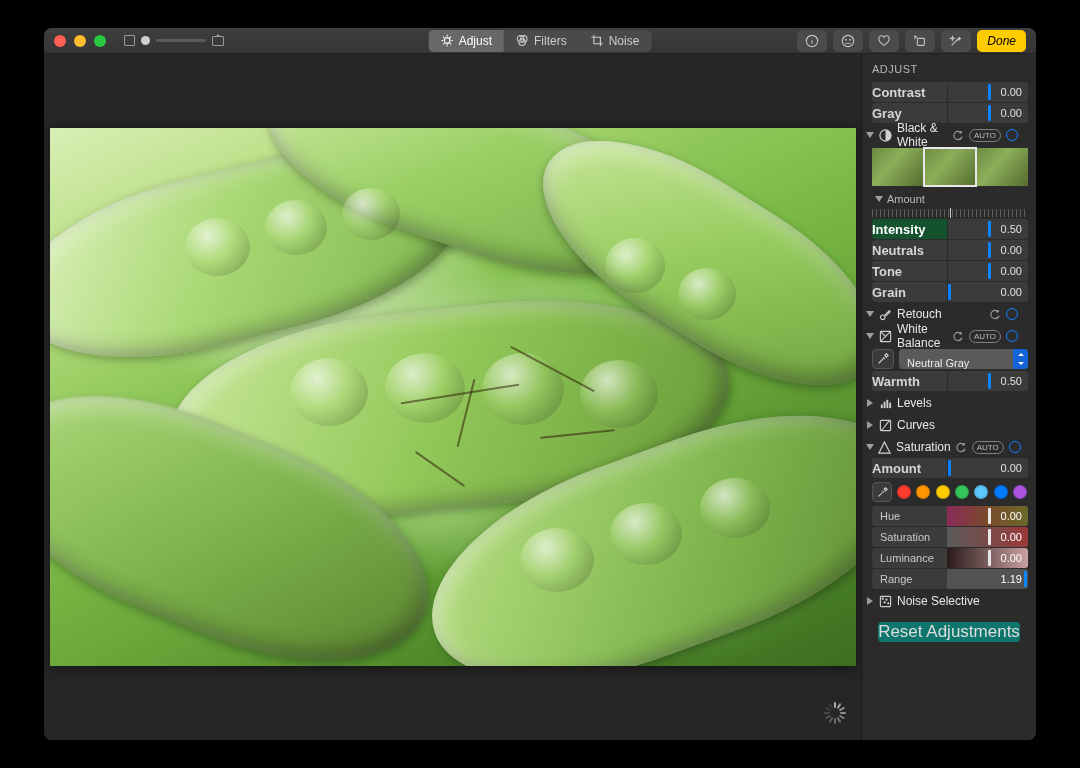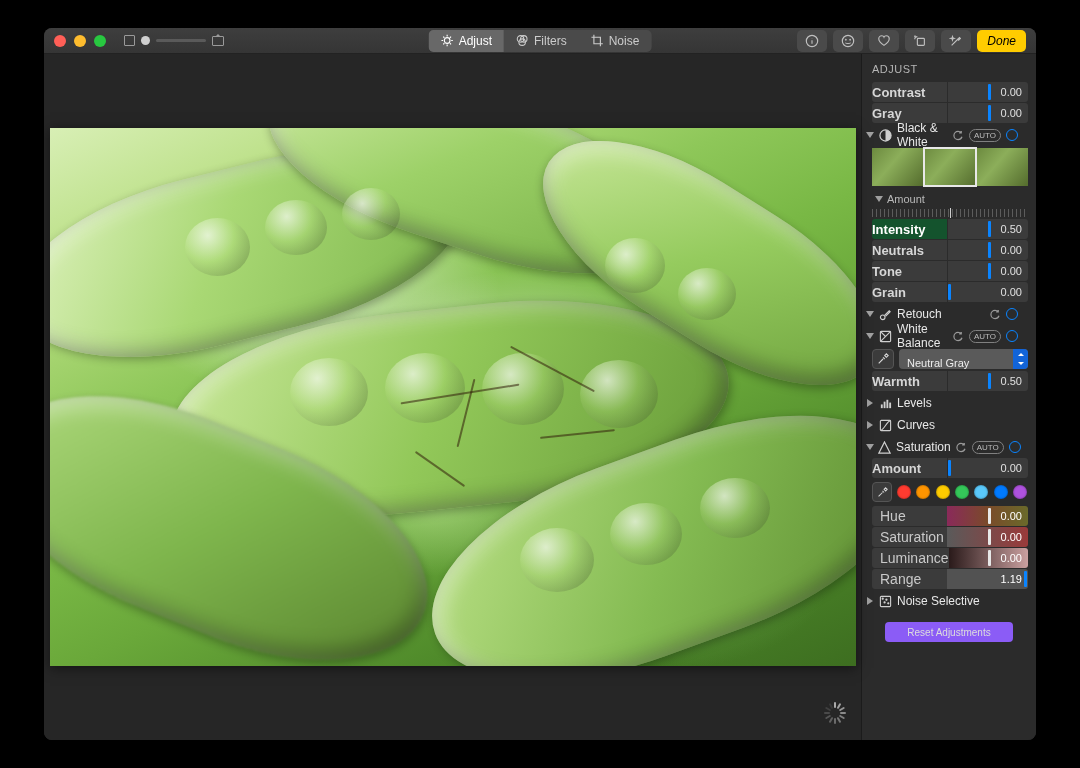--- a/index.html
+++ b/index.html
@@ -68,24 +68,24 @@
 .tool-btn { width:22px; height:20px; background:#3b3b3b; border:1px solid #555; border-radius:4px; display:flex; align-items:center; justify-content:center; color:#d5d5d5; cursor:pointer; }
 .dropdown { flex:1; height:20px; background:#5a5a5a; border-radius:4px; display:flex; align-items:flex-end; padding:0 18px 0 8px; font-size:11px; color:#ececec; position:relative; cursor:pointer; }
 .dropdown::after { content:''; position:absolute; right:0; top:0; width:15px; height:100%; background:#1264d8; border-radius:0 4px 4px 0; }
 .dd-chev { position:absolute; right:3px; top:50%; transform:translateY(-50%); width:9px; height:12px; z-index:1; pointer-events:none; }
 .dd-chev::before,.dd-chev::after{content:'';position:absolute;left:2px;width:0;height:0;border-left:3px solid transparent;border-right:3px solid transparent;}
 .dd-chev::before{top:0;border-bottom:3px solid #fff;}
 .dd-chev::after{bottom:0;border-top:3px solid #fff;}
 .swatch-row { display:flex; align-items:center; gap:4px; padding:3px 8px 4px 10px; }
 .swatch { width:14px; height:14px; border-radius:50%; cursor:pointer; box-shadow:inset 0 0 2px rgba(0,0,0,.5); }
 .grad-row { display:flex; align-items:center; height:20px; margin:0 8px 1px 10px; }
-.grad-name { flex:0 0 75px; height:100%; display:flex; align-items:center; padding-left:8px; background:#3b3b3b; font-size:14px; border-radius:3px 0 0 3px; }
+.grad-name { flex:0 0 75px; height:100%; display:flex; align-items:center; padding-left:8px; background:#3b3b3b; font-size:11px; border-radius:3px 0 0 3px; }
 .grad-track { flex:1; height:100%; position:relative; border-radius:0 3px 3px 0; display:flex; align-items:center; justify-content:flex-end; padding-right:6px; font-size:11px; color:#fff; }
 .grad-chip { position:absolute; top:2px; width:3px; height:16px; background:#e8e8e8; border-radius:1px; }
-.reset-btn { margin:10px 23px; height:20px; background:#8b5cf6; border-radius:4px; display:flex; align-items:center; justify-content:center; font-size:10px; color:#ddd; cursor:pointer; }
+.reset-btn { margin:10px 16px; height:20px; background:#0f766e; border-radius:4px; display:flex; align-items:center; justify-content:center; font-size:17px; color:#ddd; cursor:pointer; }
 </style>
 </head>
 <body>
 
 <div class="window">
   <div class="titlebar">
     <div class="traffic">
       <div class="tl r"></div>
       <div class="tl y"></div>
       <div class="tl g"></div>

